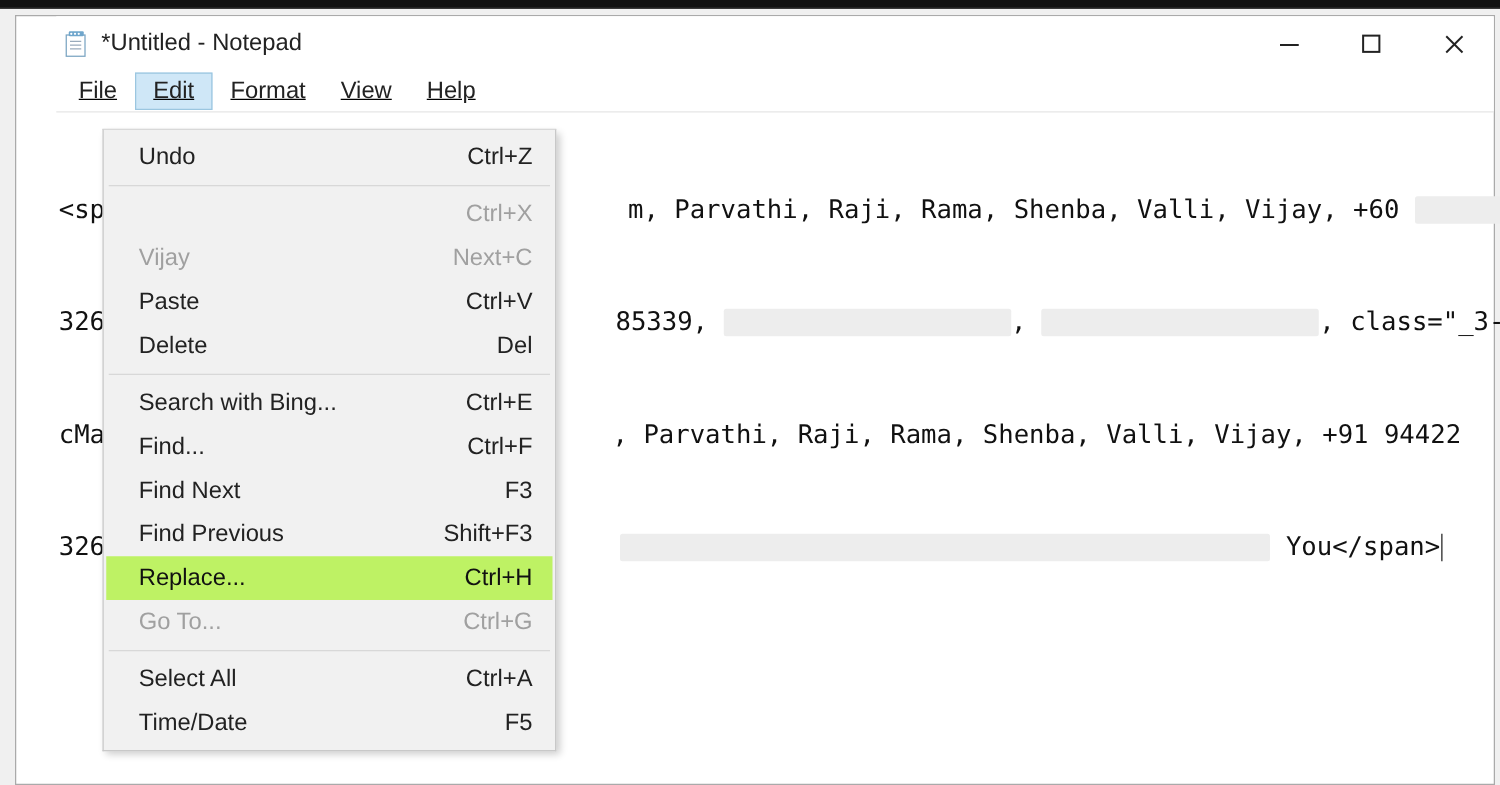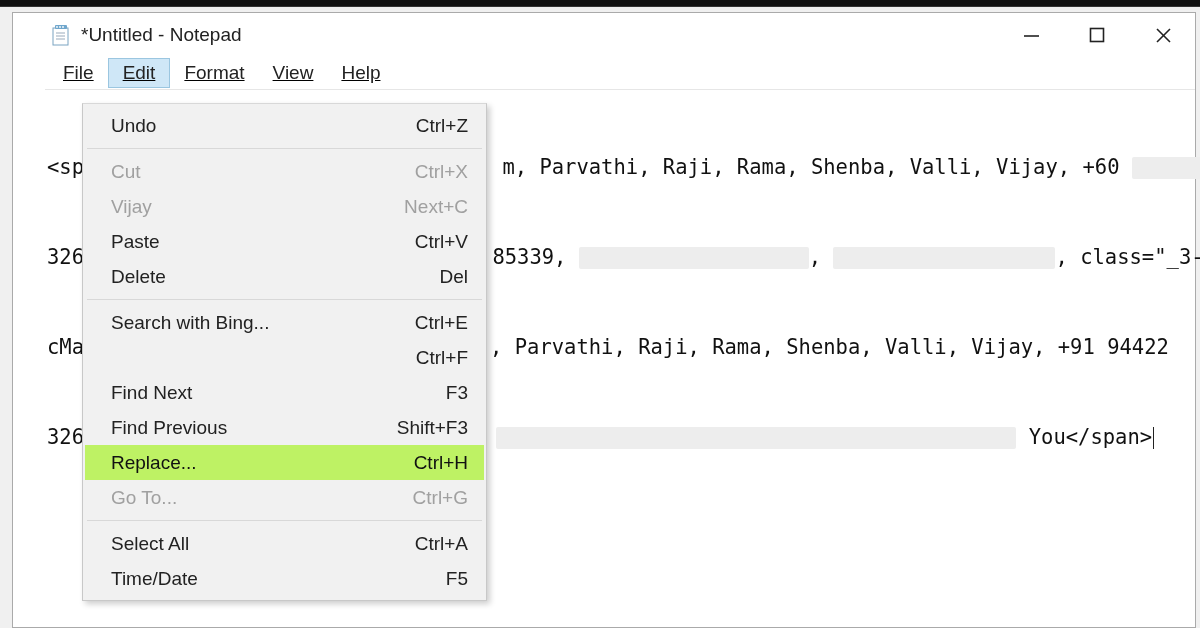--- a/index.html
+++ b/index.html
@@ -108,21 +108,21 @@
       height: 22px;
       background: #222;
       vertical-align: middle;
       margin-left: 1px;
     }
 
     .dropdown {
       position: absolute;
       top: 103px;
       left: 82px;
-      width: 405px;
+      width: 363px;
       background: #f1f1f1;
       border: 1px solid #c8c8c8;
       border-top: 1px solid #d8d8d8;
       box-shadow: 3px 3px 6px rgba(0,0,0,0.2);
       padding: 4px 2px 4px 2px;
     }
     .drop-item {
       display: flex;
       align-items: center;
       height: 35px;
@@ -198,41 +198,41 @@
 
 </div>
 
 <div class="dropdown" id="edit-dropdown">
     <div class="drop-item">
       <span class="drop-label">Undo</span>
       <span class="drop-short">Ctrl+Z</span>
     </div>
     <div class="drop-sep"></div>
     <div class="drop-item disabled">
-      <span class="drop-label">Cut</span>
       <span class="drop-short">Ctrl+X</span>
     </div>
     <div class="drop-item disabled">
       <span class="drop-label">Vijay</span>
       <span class="drop-short">Next+C</span>
     </div>
     <div class="drop-item">
       <span class="drop-label">Paste</span>
       <span class="drop-short">Ctrl+V</span>
     </div>
     <div class="drop-item">
       <span class="drop-label">Delete</span>
       <span class="drop-short">Del</span>
     </div>
     <div class="drop-sep"></div>
     <div class="drop-item">
       <span class="drop-label">Search with Bing...</span>
       <span class="drop-short">Ctrl+E</span>
     </div>
     <div class="drop-item">
+      <span class="drop-label">Find...</span>
       <span class="drop-short">Ctrl+F</span>
     </div>
     <div class="drop-item">
       <span class="drop-label">Find Next</span>
       <span class="drop-short">F3</span>
     </div>
     <div class="drop-item">
       <span class="drop-label">Find Previous</span>
       <span class="drop-short">Shift+F3</span>
     </div>

